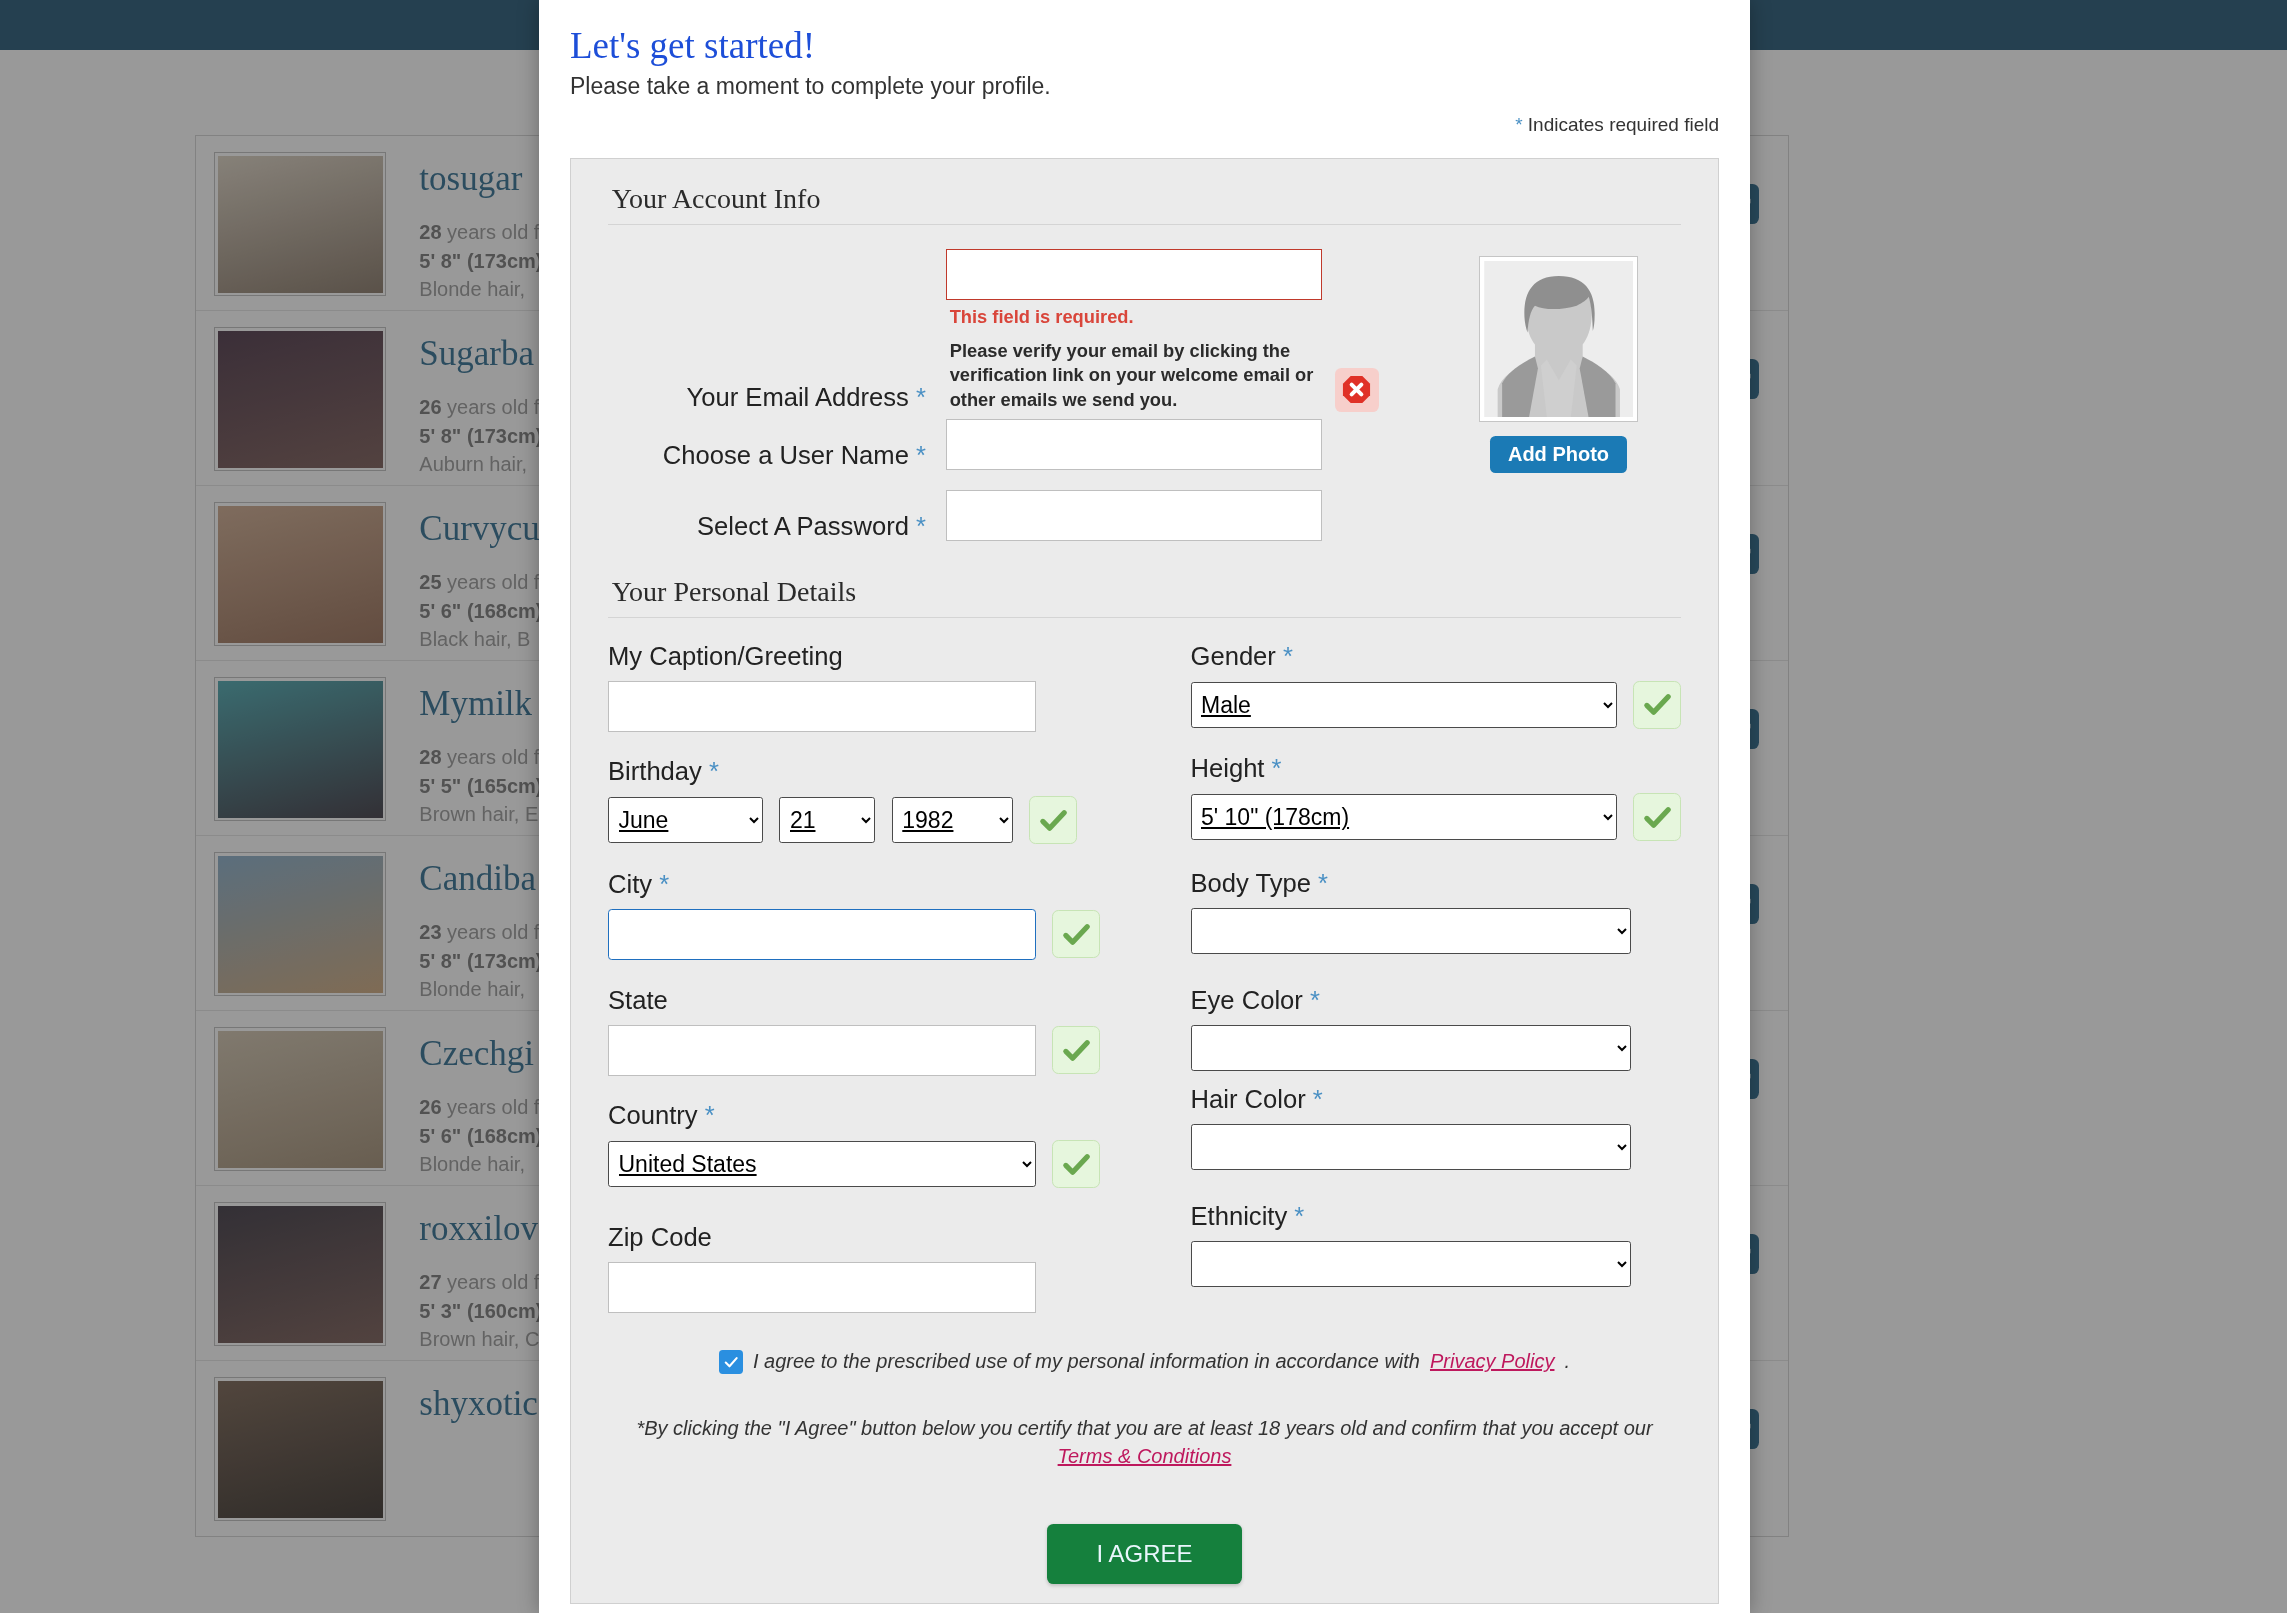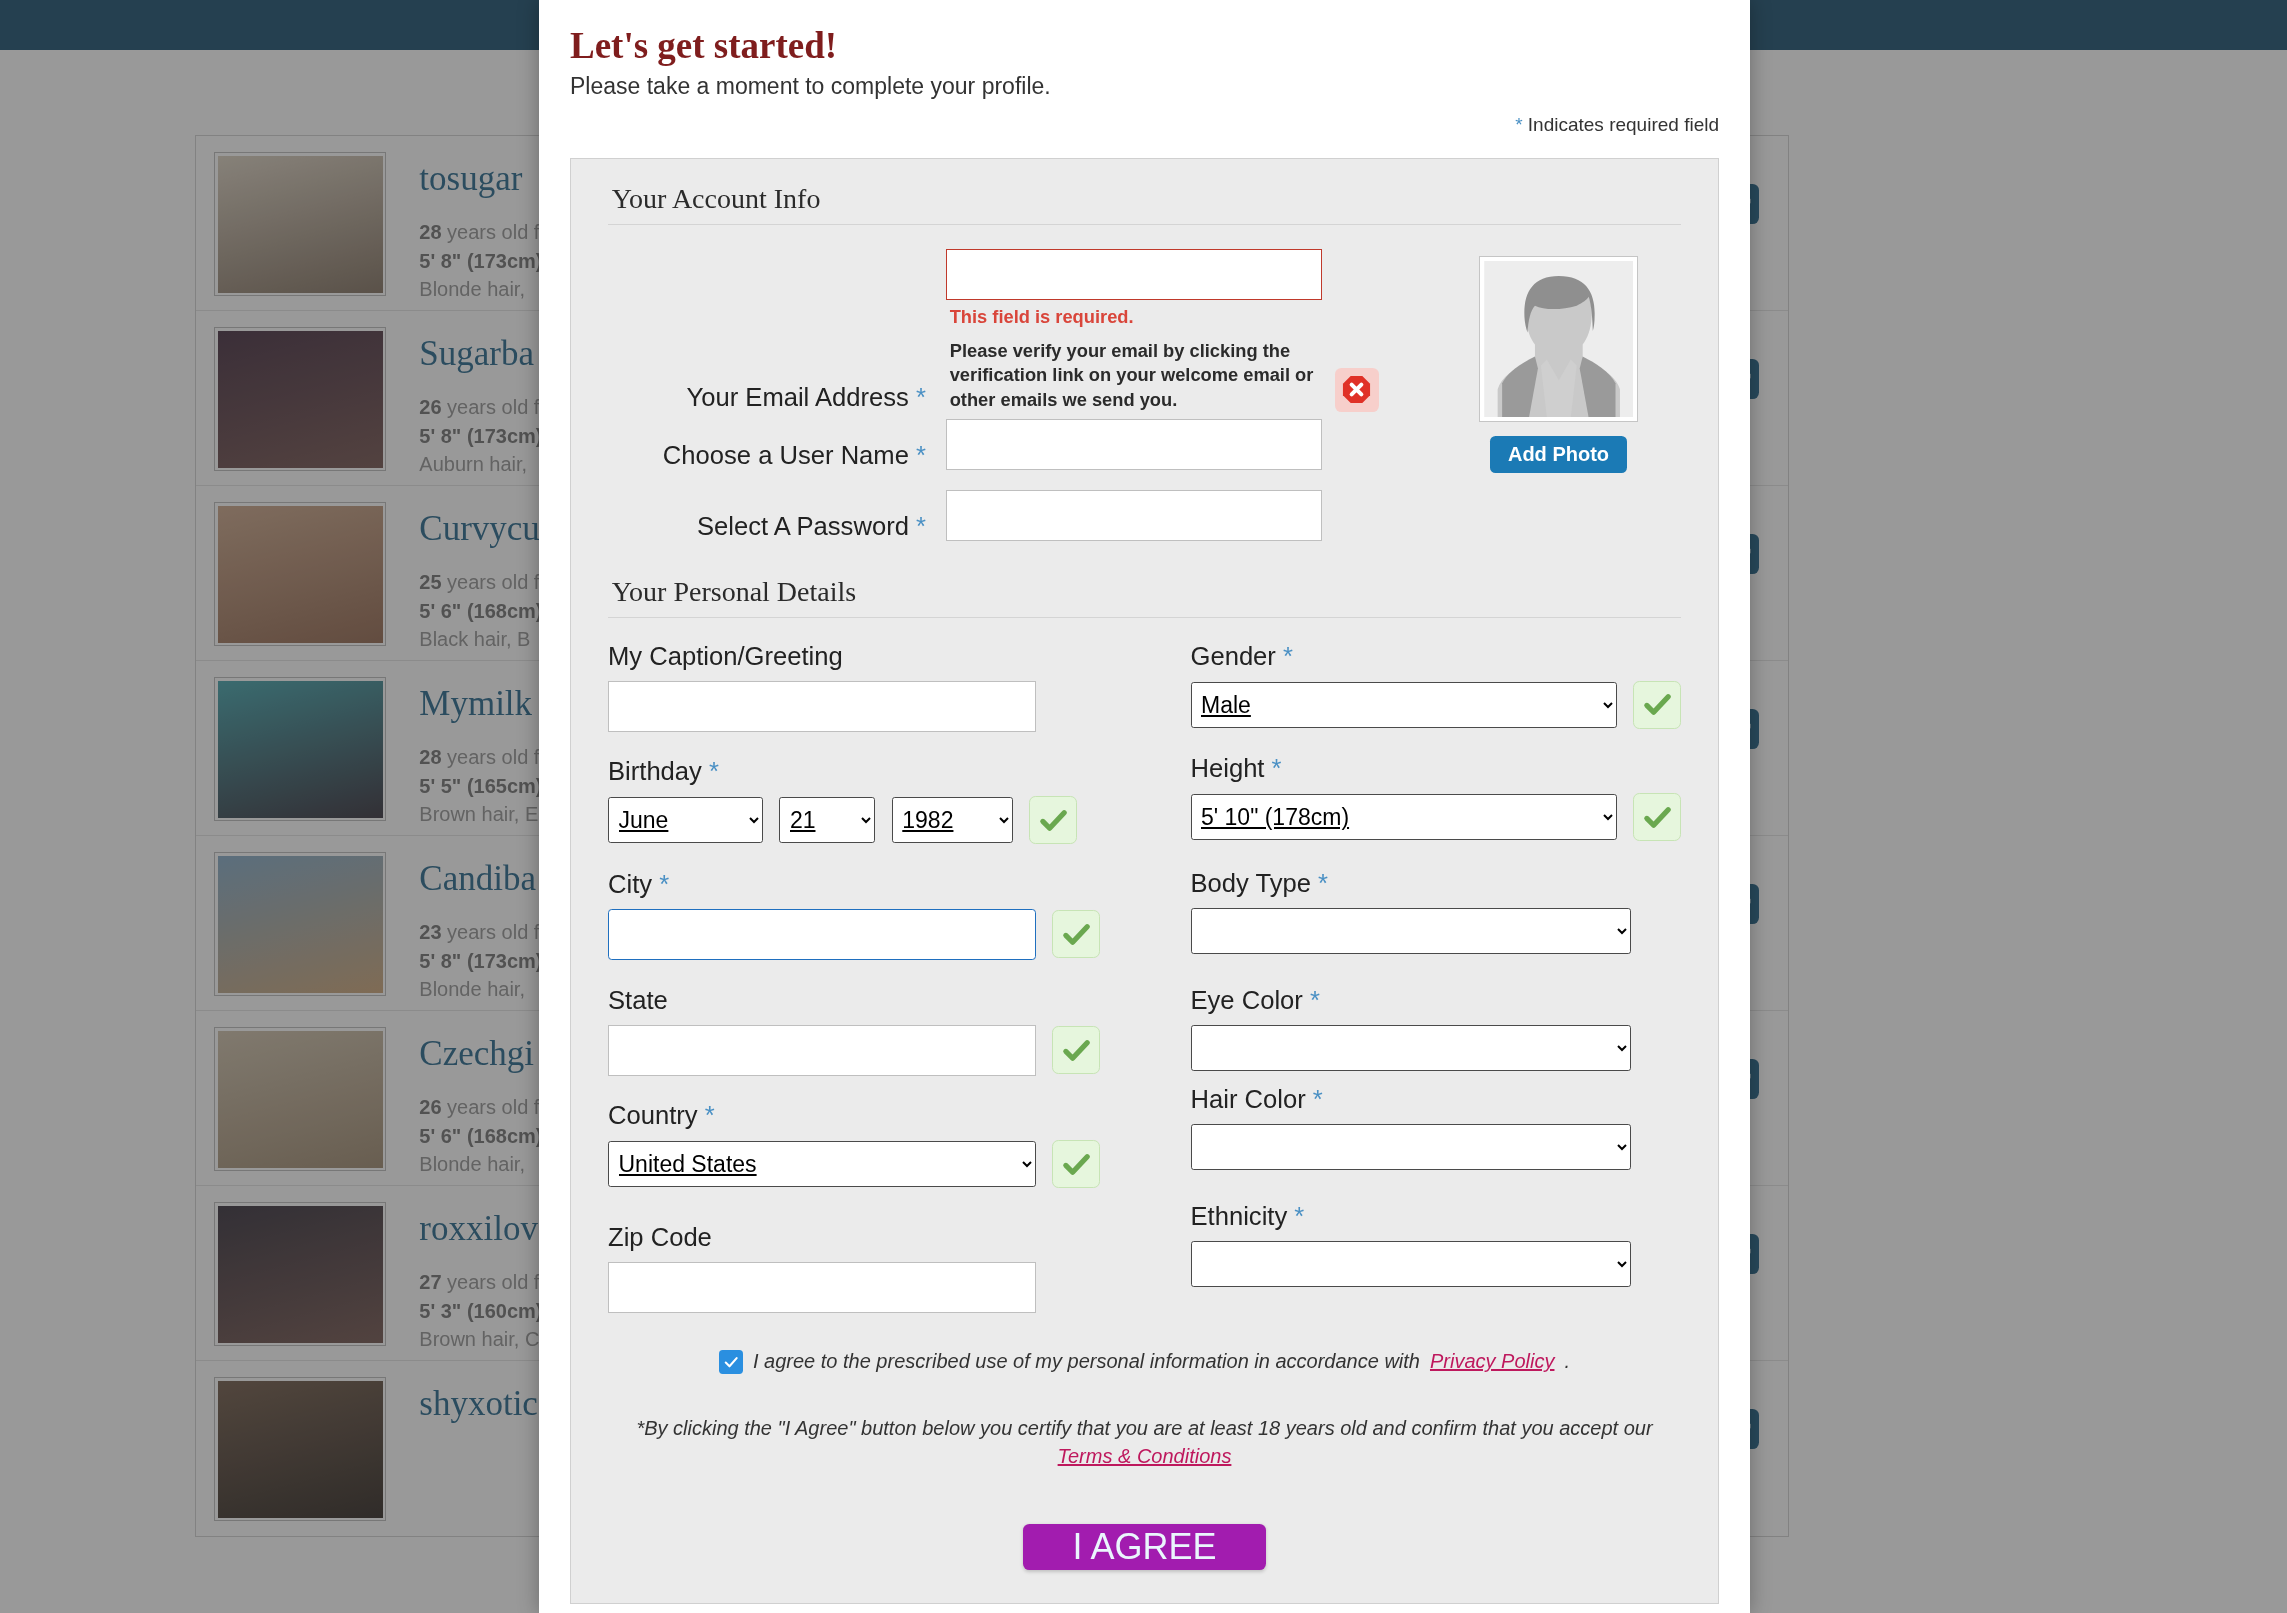--- a/index.html
+++ b/index.html
@@ -46,21 +46,21 @@
   #dim-overlay { position:absolute; inset:0; background:rgba(60,60,60,0.52); }
 
   
   #modal {
     position:absolute; left:539px; top:0; width:1211px; height:1614px;
     background:#ffffff; box-shadow:0 0 20px rgba(0,0,0,.30);
     padding:24px 31px 0 31px;
   }
   #modal-title {
     font-family:"Liberation Serif", serif;
-    font-size:37px; color:#7f1d1d; margin:0 0 5.5px 0; font-weight:700;
+    font-size:37px; color:#1d4ed8; margin:0 0 5.5px 0; font-weight:400;
   }
   #modal-sub { font-size:23px; color:#333; margin:0 0 14.6px 0; }
   #req-note { font-size:19px; color:#333; margin:0 0 22px 0;text-align:right; }
   .req-star { color:#4a90c4; }
 
   #form-panel {
     background:#ebebeb; border:0.9px solid #d0d0d0;
     padding:20px 37px 0 37px; height:1446px; position:relative;
   }
   .sec-title {
@@ -139,22 +139,22 @@
     display:inline-flex; align-items:center; justify-content:center; flex:0 0 24px; cursor:pointer;
   }
   #consent-check svg { width:16.4px; height:16.4px; display:block; }
   a.lnk { color:#be185d; text-decoration:underline; }
   #terms-line {
     font-size:20px; font-style:italic; color:#333; margin-top:40px; line-height:1.42;
     padding:0 27.4px;
   }
   #agree-wrap { text-align:center; margin-top:53px; }
   #agree-btn {
-    background:#a21caf; color:#eaf6fd; border:none; border-radius:6.4px;
-    font-size:36px; padding:2px 49px; cursor:pointer; box-shadow:0 1.8px 3.7px rgba(0,0,0,.18);
+    background:#15803d; color:#eaf6fd; border:none; border-radius:6.4px;
+    font-size:24px; padding:16px 49px; cursor:pointer; box-shadow:0 1.8px 3.7px rgba(0,0,0,.18);
     font-family:"Liberation Sans", sans-serif;
   }
 </style>
 </head>
 <body>
 
 <div id="bg-page">
   <div id="bg-header"></div>
   <div id="bg-list">
       <div class="bg-row">

